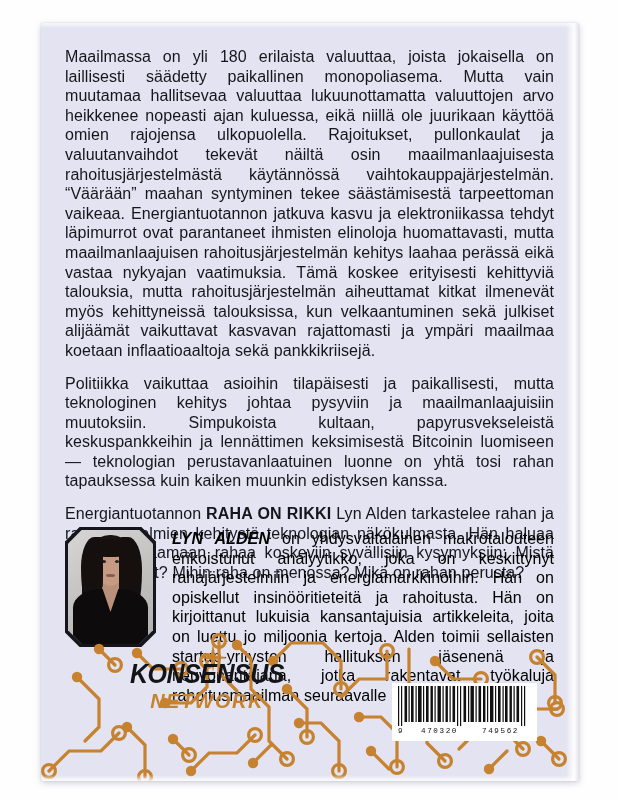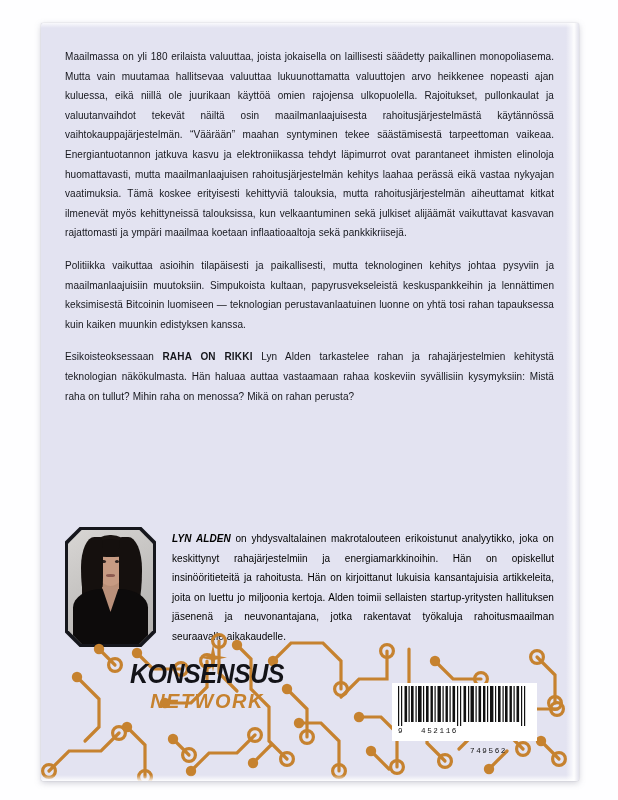--- a/index.html
+++ b/index.html
@@ -66,21 +66,21 @@
 
   
   #blurb {
     position: absolute;
     left: 24px;
     top: 24px;
     width: 489px;
     color: #15161c;
   }
   .para {
-    font-size: 10px;
+    font-size: 16px;
     line-height: 19.6px;
     letter-spacing: 0.06px;
     text-align: justify;
     margin: 0 0 13px 0;
     word-spacing: 0.2px;
   }
   .para:last-child { margin-bottom: 0; }
   .booktitle {
     font-weight: bold;
     letter-spacing: 0.2px;
@@ -268,35 +268,35 @@
     justify-content: flex-start;
     font-family: "Liberation Mono", monospace;
     font-size: 7.6px;
     color: #111;
     letter-spacing: 1.6px;
     margin-top: 1px;
     padding-left: 1px;
   }
   #bc-d1 { width: 11px; }
   #bc-d2 { width: 61px; text-align: center; }
-  #bc-d3 { width: 61px; text-align: left; margin-top: 20px; }
+  #bc-d3 { width: 61px; text-align: center; }
 </style>
 </head>
 <body>
 
 <div id="page">
 
   <div id="book">
 
     <div id="top-edge"></div>
 
     <div id="blurb">
       <p class="para">Maailmassa on yli 180 erilaista valuuttaa, joista jokaisella on laillisesti säädetty paikallinen monopoliasema. Mutta vain muutamaa hallitsevaa valuuttaa lukuunottamatta valuuttojen arvo heikkenee nopeasti ajan kuluessa, eikä niillä ole juurikaan käyttöä omien rajojensa ulkopuolella. Rajoitukset, pullonkaulat ja valuutanvaihdot tekevät näiltä osin maailmanlaajuisesta rahoitusjärjestelmästä käytännössä vaihtokauppajärjestelmän. “Väärään” maahan syntyminen tekee säästämisestä tarpeettoman vaikeaa. Energiantuotannon jatkuva kasvu ja elektroniikassa tehdyt läpimurrot ovat parantaneet ihmisten elinoloja huomattavasti, mutta maailmanlaajuisen rahoitusjärjestelmän kehitys laahaa perässä eikä vastaa nykyajan vaatimuksia. Tämä koskee erityisesti kehittyviä talouksia, mutta rahoitusjärjestelmän aiheuttamat kitkat ilmenevät myös kehittyneissä talouksissa, kun velkaantuminen sekä julkiset alijäämät vaikuttavat kasvavan rajattomasti ja ympäri maailmaa koetaan inflaatioaaltoja sekä pankkikriisejä.</p>
       <p class="para">Politiikka vaikuttaa asioihin tilapäisesti ja paikallisesti, mutta teknologinen kehitys johtaa pysyviin ja maailmanlaajuisiin muutoksiin. Simpukoista kultaan, papyrusvekseleistä keskuspankkeihin ja lennättimen keksimisestä Bitcoinin luomiseen — teknologian perustavanlaatuinen luonne on yhtä tosi rahan tapauksessa kuin kaiken muunkin edistyksen kanssa.</p>
-      <p class="para"><span>Esikoisteoksessaan </span><span class="booktitle">RAHA ON RIKKI</span><span> Lyn Alden tarkastelee rahan ja rahajärjestelmien kehitystä teknologian näkökulmasta. Hän haluaa auttaa vastaamaan rahaa koskeviin syvällisiin kysymyksiin: Mistä raha on tullut? Mihin raha on menossa? Mikä on rahan perusta?</span></p>
+      <p class="para"><span>Energiantuotannon </span><span class="booktitle">RAHA ON RIKKI</span><span> Lyn Alden tarkastelee rahan ja rahajärjestelmien kehitystä teknologian näkökulmasta. Hän haluaa auttaa vastaamaan rahaa koskeviin syvällisiin kysymyksiin: Mistä raha on tullut? Mihin raha on menossa? Mikä on rahan perusta?</span></p>
     </div>
 
     <div id="author-block">
       <div id="author-photo-wrap">
         <div class="photo-frame">
           <div class="photo-inner">
             <div class="p-hair-back"></div>
             <div class="p-neck"></div>
             <div class="p-face"></div>
             <div class="p-fringe"></div>
@@ -436,21 +436,21 @@
             <rect x="108" y="0" width="2.6" height="36"></rect>
             <rect x="112.5" y="0" width="2.4" height="36"></rect>
             <rect x="116.5" y="0" width="1.2" height="36"></rect>
             <rect x="119.5" y="0" width="2.6" height="36"></rect>
             <rect x="124" y="0" width="1.2" height="40"></rect>
             <rect x="127" y="0" width="1.2" height="40"></rect>
           </g>
         </svg>
         <div id="barcode-digits">
           <span id="bc-d1">9</span>
-          <span id="bc-d2">452116</span>
+          <span id="bc-d2">470320</span>
           <span id="bc-d3">749562</span>
         </div>
       </div>
 
     </div>
 
     <div id="bottom-edge"></div>
     <div id="fore-edge"></div>
   </div>
 

